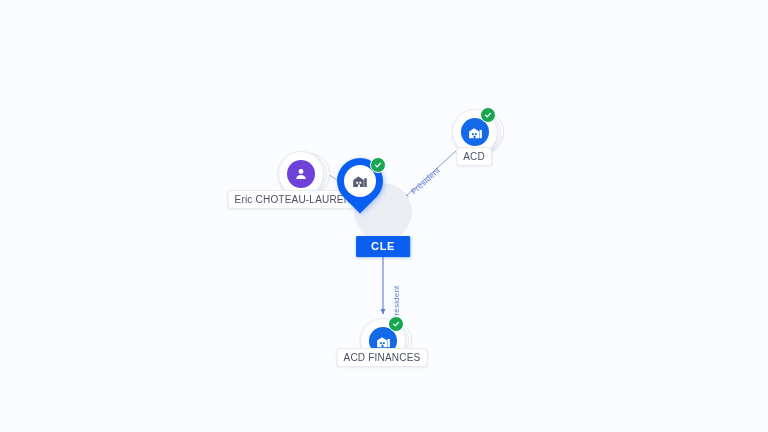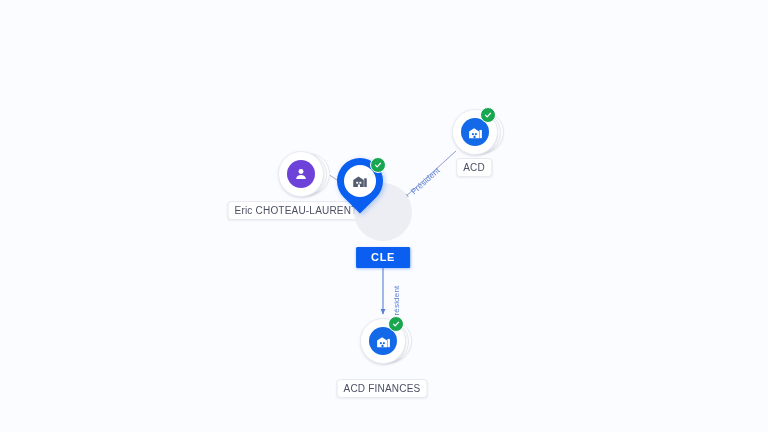--- a/index.html
+++ b/index.html
@@ -86,21 +86,20 @@
     background: #ffffff;
     border: 1px solid #e8eaf0;
     border-radius: 4px;
     padding: 2px 6px;
     font-size: 10px;
     line-height: 13px;
     color: #4a4f63;
     white-space: nowrap;
     box-shadow: 0 1px 2px rgba(30,40,80,0.07);
     letter-spacing: 0.2px;
-    margin-top: 11px;
   }
   .label.pill {
     background: #0a5ef0;
     border-color: #0a5ef0;
     color: #ffffff;
     font-weight: bold;
     border-radius: 1px;
     padding: 3px 14px;
     font-size: 11px;
     letter-spacing: 0.6px;
@@ -245,21 +244,21 @@
           </svg>
         </div>
       </div>
       <div class="badge" style="left:28px; top:-2px;">
         <svg width="8" height="8" viewBox="0 0 24 24" aria-hidden="true">
           <path d="M4.5 12.4l5 5 10-10.6" fill="none" stroke="#ffffff" stroke-width="3.6" stroke-linecap="round" stroke-linejoin="round"></path>
         </svg>
       </div>
     </div>
   </div>
-  <div class="label" style="left:382px; top:368px;">ACD FINANCES</div>
+  <div class="label" style="left:382px; top:348px;">ACD FINANCES</div>
 
   <div id="node-cle" style="left:383px; top:212px;">
     <div class="halo"></div>
     <div class="pin" style="position:relative; left:-23px; top:-27px;">
       <div class="pin-body"></div>
       <div class="pin-inner">
         <svg width="18" height="18" viewBox="0 0 24 24" aria-hidden="true">
           <path d="M3 20V10.6L10 6l7 4.6V20z" fill="#555c70"></path>
           <rect x="7" y="13" width="2.6" height="2.6" fill="#ffffff"></rect>
           <rect x="11.2" y="13" width="2.6" height="2.6" fill="#ffffff"></rect>

